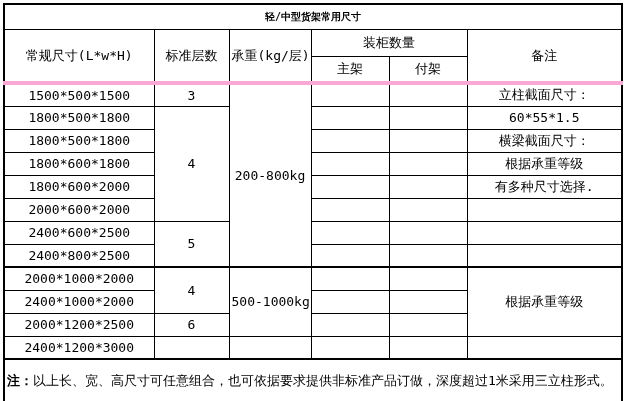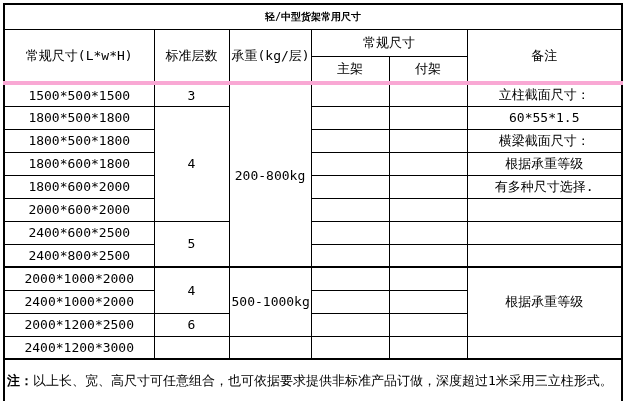--- a/index.html
+++ b/index.html
@@ -33,21 +33,21 @@
 
   <tbody>
       <tr class="title-row">
     <td colspan="6">轻/中型货架常用尺寸</td>
   </tr>
 
   <tr class="hdr-top">
     <th rowspan="2" class="hb">常规尺寸(L*w*H)</th>
     <th rowspan="2" class="hb">标准层数</th>
     <th rowspan="2" class="hb">承重(kg/层)</th>
-    <th colspan="2">常规尺寸</th>
+    <th colspan="2">装柜数量</th>
     <th rowspan="2" class="hb">备注</th>
   </tr>
   <tr class="hdr-sub">
     <th class="hb">主架</th>
     <th class="hb">付架</th>
   </tr>
 
   <tr class="body-row">
     <td>1500*500*1500</td>
     <td>3</td>

